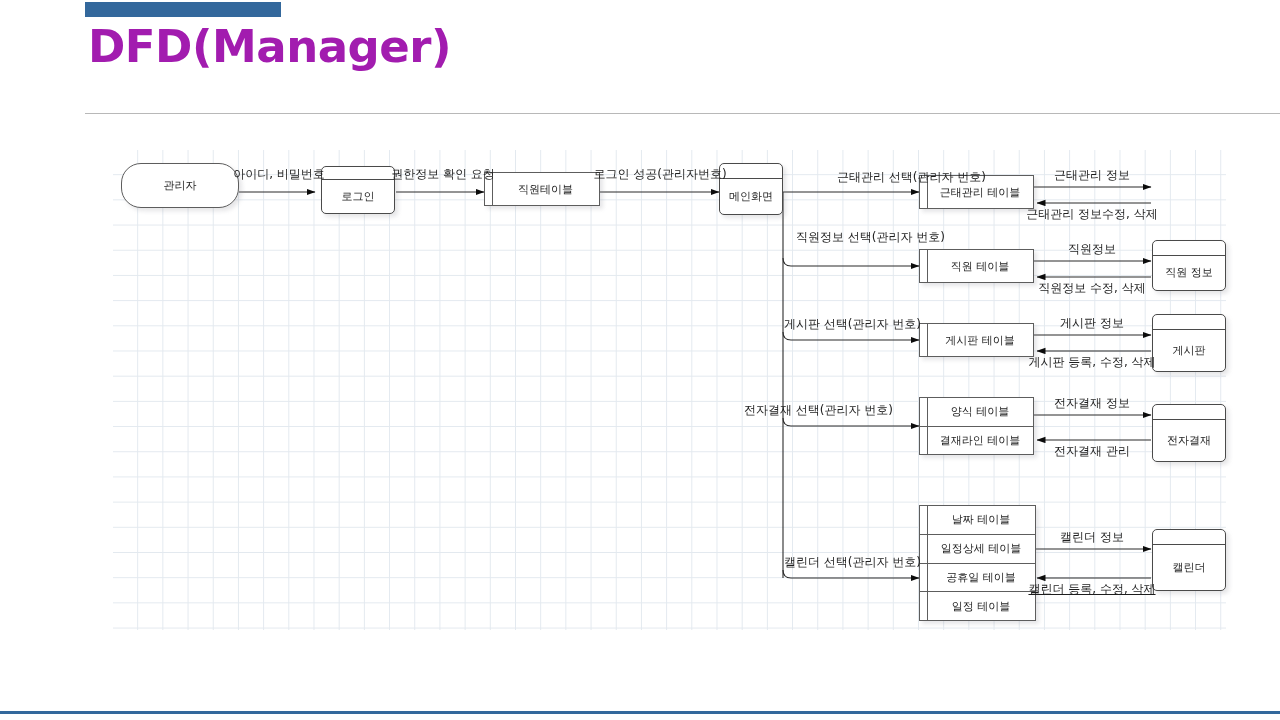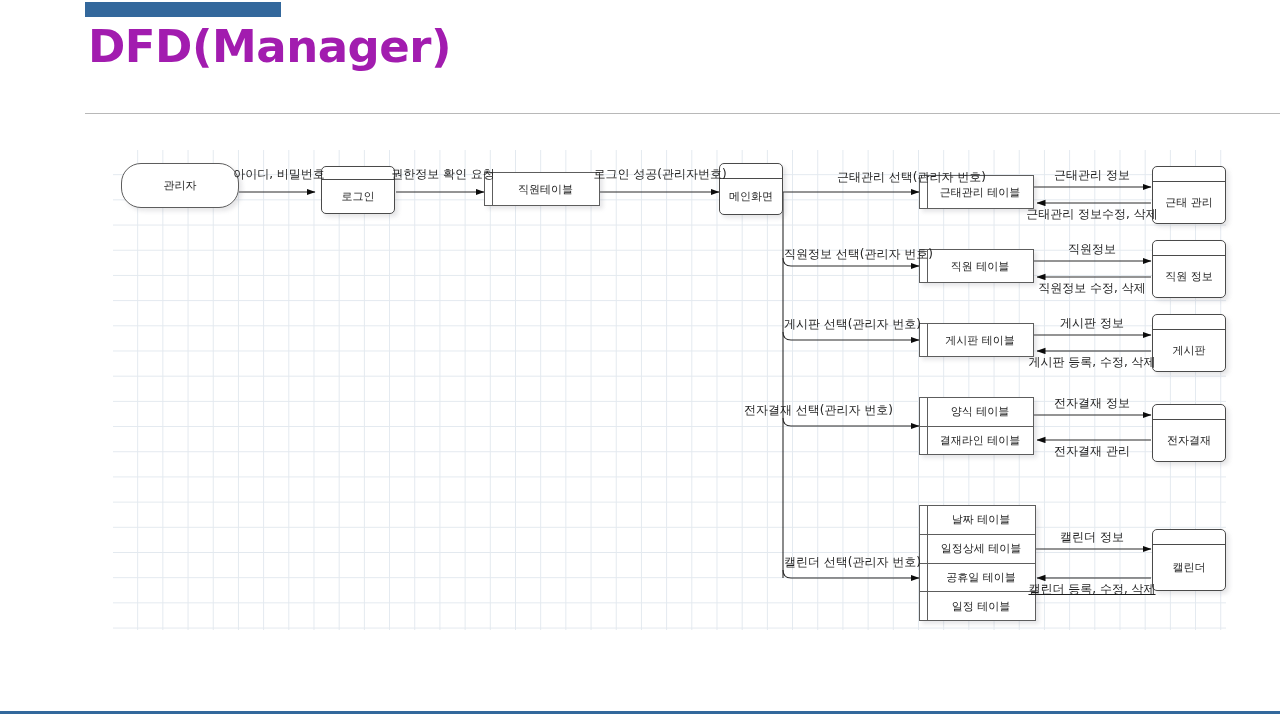--- a/index.html
+++ b/index.html
@@ -241,26 +241,22 @@
   <div class="node process-box" style="left:321px; top:166px; width:74px; height:48px;">
     <div class="proc-header" style="height:12px;"></div>
     <div class="proc-label">로그인</div>
   </div>
 
   <div class="node process-box" style="left:719px; top:163px; width:64px; height:52px;">
     <div class="proc-header" style="height:14px;"></div>
     <div class="proc-label">메인화면</div>
   </div>
 
-  <div class="node process-box" style="left:1152px; top:166px; width:74px; height:58px;">
-    <div class="proc-header" style="height:14px;"></div>
-    <div class="proc-label">근태 관리</div>
-  </div>
-
-  <div class="node process-box" style="left:1152px; top:240px; width:74px; height:58px;">
+
+  <div class="node process-box" style="left:1152px; top:240px; width:74px; height:51px;">
     <div class="proc-header" style="height:14px;"></div>
     <div class="proc-label">직원 정보</div>
   </div>
 
   <div class="node process-box" style="left:1152px; top:314px; width:74px; height:58px;">
     <div class="proc-header" style="height:14px;"></div>
     <div class="proc-label">게시판</div>
   </div>
 
   <div class="node process-box" style="left:1152px; top:404px; width:74px; height:58px;">
@@ -304,21 +300,21 @@
   <div class="edge-label center" style="left:279px; top:167px;">아이디, 비밀번호</div>
 
   <div class="edge-label center" style="left:443px; top:167px;">권한정보 확인 요청</div>
 
   <div class="edge-label center" style="left:660px; top:167px;">로그인 성공(관리자번호)</div>
 
   <div class="edge-label" style="left:790px; top:170px;margin-left:47px;">근태관리 선택(관리자 번호)</div>
   <div class="edge-label center" style="left:1092px; top:168px;">근태관리 정보</div>
   <div class="edge-label center" style="left:1092px; top:207px;">근태관리 정보수정, 삭제</div>
 
-  <div class="edge-label" style="left:784px; top:247px;">직원정보 선택(관리자 번호)</div>
+  <div class="edge-label" style="left:784px; top:230px;padding-left:12px;">직원정보 선택(관리자 번호)</div>
   <div class="edge-label center" style="left:1092px; top:242px;">직원정보</div>
   <div class="edge-label center" style="left:1092px; top:281px;">직원정보 수정, 삭제</div>
 
   <div class="edge-label" style="left:784px; top:317px;">게시판 선택(관리자 번호)</div>
   <div class="edge-label center" style="left:1092px; top:316px;">게시판 정보</div>
   <div class="edge-label center" style="left:1092px; top:355px;">게시판 등록, 수정, 삭제</div>
 
   <div class="edge-label" style="left:744px; top:403px;">전자결재 선택(관리자 번호)</div>
   <div class="edge-label center" style="left:1092px; top:396px;">전자결재 정보</div>
   <div class="edge-label center" style="left:1092px; top:444px;">전자결재 관리</div>

